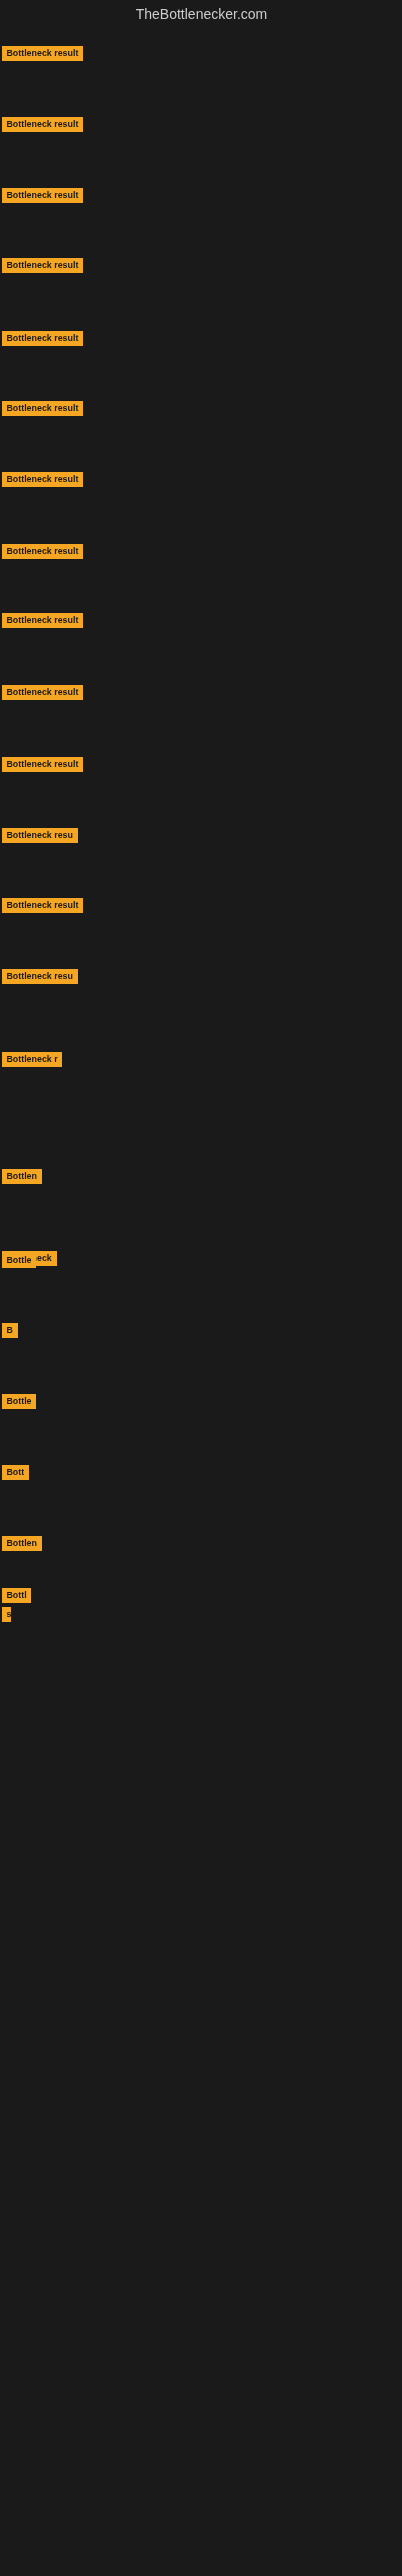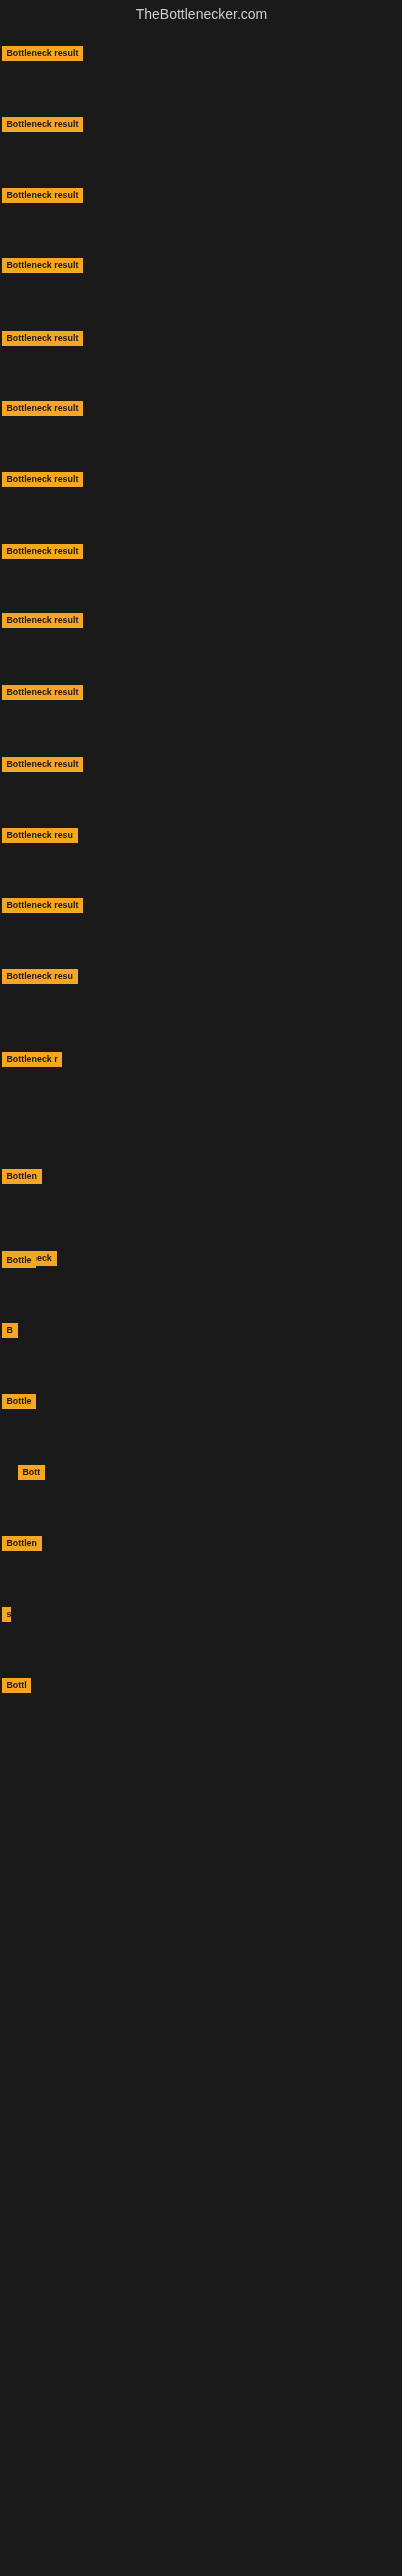--- a/index.html
+++ b/index.html
@@ -57,18 +57,18 @@
     <span class="bottleneck-badge" style="top: 757px; max-width: 93px;">Bottleneck result</span>
     <span class="bottleneck-badge" style="top: 828px; max-width: 87px;">Bottleneck resu</span>
     <span class="bottleneck-badge" style="top: 898px; max-width: 90px;">Bottleneck result</span>
     <span class="bottleneck-badge" style="top: 969px; max-width: 85px;">Bottleneck resu</span>
     <span class="bottleneck-badge" style="top: 1052px; max-width: 68px;">Bottleneck r</span>
     <span class="bottleneck-badge" style="top: 1169px; max-width: 47px;">Bottlen</span>
     <span class="bottleneck-badge" style="top: 1238px; max-width: 58px; margin-top: 13px;">Bottleneck</span>
     <span class="bottleneck-badge" style="top: 1253px; max-width: 40px;">Bottle</span>
     <span class="bottleneck-badge" style="top: 1323px; max-width: 16px;">B</span>
     <span class="bottleneck-badge" style="top: 1394px; max-width: 40px;">Bottle</span>
-    <span class="bottleneck-badge" style="top: 1465px; max-width: 29px; margin-left: 16px;">Bott</span>
+    <span class="bottleneck-badge" style="top: 1465px; max-width: 29px;">Bott</span>
     <span class="bottleneck-badge" style="top: 1536px; max-width: 48px;">Bottlen</span>
     <span class="bottleneck-badge" style="top: 1607px; max-width: 9.7px;">s</span>
-    <span class="bottleneck-badge" style="top: 1678px; max-width: 35px;">Bottl</span>
+    <span class="bottleneck-badge" style="top: 1588px; max-width: 35px;">Bottl</span>
   </div>
 
 
 </body></html>

